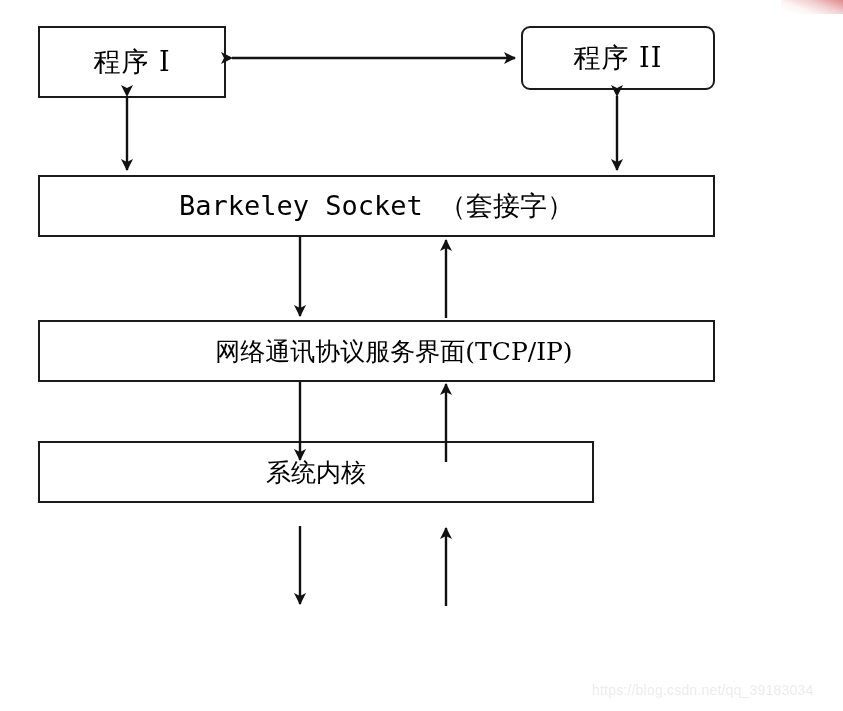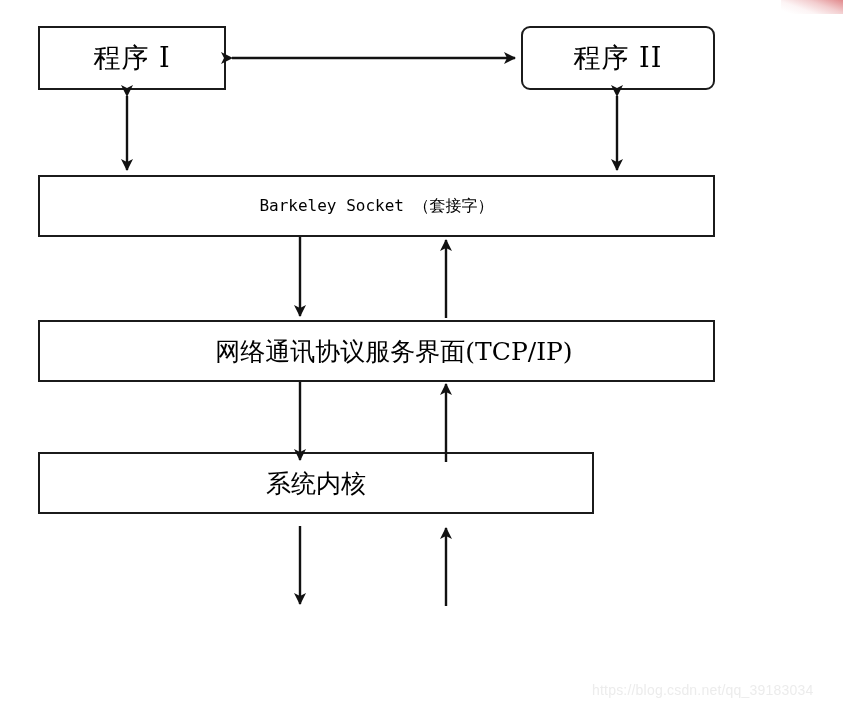--- a/index.html
+++ b/index.html
@@ -38,21 +38,21 @@
     color: #000000;
     white-space: nowrap;
   }
   .node-prog {
     font-family: "DejaVu Serif", serif;
     font-size: 27px;
     letter-spacing: 1px;
   }
   .node-mono {
     font-family: "DejaVu Sans Mono", monospace;
-    font-size: 16px;
+    font-size: 27px;
   }
   .node-cjk {
     font-family: "DejaVu Serif", serif;
     font-size: 25px;
   }
   svg.arrows {
     position: absolute;
     left: 0;
     top: 0;
     width: 843px;
@@ -70,37 +70,37 @@
     white-space: nowrap;
   }
 </style>
 </head>
 <body>
 
 <div id="canvas">
 
   <div class="corner-artifact"></div>
 
-  <div class="node node-prog" style="left:38px; top:26px; width:188px; height:64px;">
+  <div class="node node-prog" style="left:38px; top:26px; width:188px; height:72px;">
     <span>程序 I</span>
   </div>
 
   <div class="node node-prog" style="left:521px; top:26px; width:194px; height:64px;border-radius:9px;">
     <span>程序 II</span>
   </div>
 
   <div class="node node-mono" style="left:38px; top:175px; width:677px; height:62px;">
     <span>Barkeley Socket  （套接字）</span>
   </div>
 
   <div class="node node-cjk" style="left:38px; top:320px; width:677px; height:62px;padding-left:35px;">
     <span>网络通讯协议服务界面(TCP/IP)</span>
   </div>
 
-  <div class="node node-cjk" style="left:38px; top:452px; width:556px; height:62px;">
+  <div class="node node-cjk" style="left:38px; top:441px; width:556px; height:62px;">
     <span>系统内核</span>
   </div>
 
 
   <svg class="arrows" viewBox="0 0 843 711">
     <defs>
       <marker id="arrowEndR" markerWidth="13" markerHeight="13" refX="11" refY="6" orient="auto" markerUnits="userSpaceOnUse">
         <path d="M0,0 L12,6 L0,12 L3,6 Z" fill="#111111"></path>
       </marker>
       <marker id="arrowEndL" markerWidth="13" markerHeight="13" refX="11" refY="6" orient="auto" markerUnits="userSpaceOnUse">

